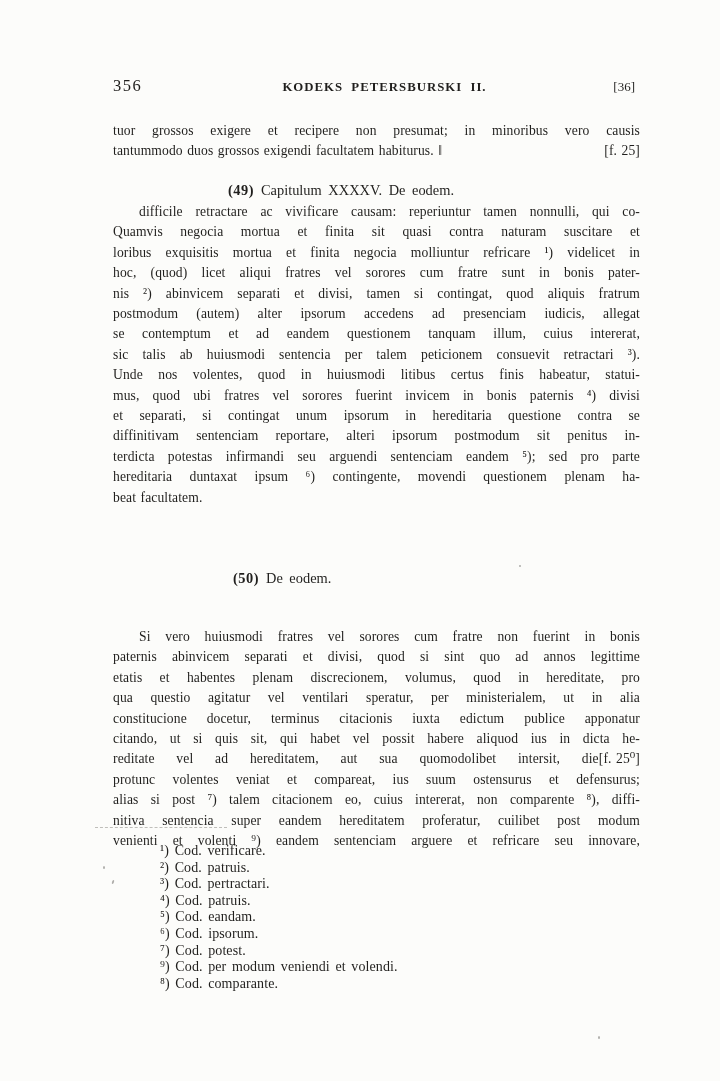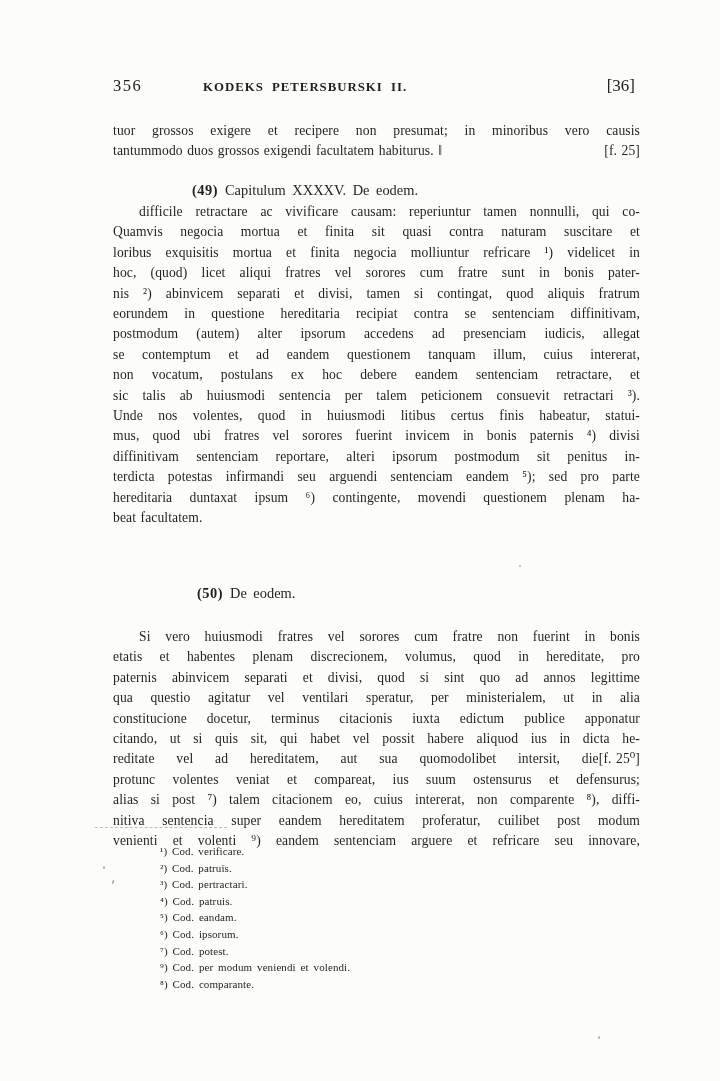--- a/index.html
+++ b/index.html
@@ -11,42 +11,42 @@
     color:#201f1d;
     overflow:hidden;
     padding-left:16px;
   }
   
   .hdr{
     position:absolute;left:113px;right:80px;top:76px;
     display:flex;align-items:baseline;
   }
   .hdr-left{width:90px;font-size:16.5px;letter-spacing:1.5px;}
-  .hdr-center{flex:1;text-align:left;font-weight:bold;font-size:12.8px;letter-spacing:1px;word-spacing:4px;}
-  .hdr-right{width:90px;text-align:right;font-size:17px;padding-right:21px;box-sizing:border-box;}
+  .hdr-center{flex:1;text-align:center;font-weight:bold;font-size:12.8px;letter-spacing:1px;word-spacing:4px;}
+  .hdr-right{width:90px;text-align:right;font-size:13px;padding-right:21px;box-sizing:border-box;}
 
   
   .col{position:absolute;left:113px;width:527px;}
   .tl{font-size:13.6px;line-height:20.4px;letter-spacing:0.1px;word-spacing:1px;}
   .tl.just{text-align:justify;text-align-last:justify;}
   .folio{float:right;text-align:center;}
   .para .tl:first-child{text-indent:26px;}
 
   .heading{font-size:14.4px;word-spacing:3px;}
-  .heading .hnum{font-weight:bold;margin-right:7px;letter-spacing:0.5px;}
+  .heading .hnum{font-weight:bold;margin-right:7px;letter-spacing:0.5px;margin-left:36px;}
   .h49{padding-left:79px;box-sizing:border-box;}
   .h50{padding-left:84px;box-sizing:border-box;}
 
   
   .fnsep{
     position:absolute;left:95px;top:827px;width:132px;height:0;
     border-top:1.5px dashed #8e8d87;opacity:.55;
   }
   .footnotes{position:absolute;left:160px;top:843px;width:470px;}
-  .footnotes .tl{font-size:11px;line-height:16.6px;word-spacing:2px;}
+  .footnotes .tl{font-size:14px;line-height:16.6px;word-spacing:2px;}
 
   
   .speck{position:absolute;background:#6f6e69;border-radius:50%;opacity:.55;}
   .sp1{left:103px;top:866px;width:2px;height:3px;}
   .sp2{left:112px;top:880px;width:2px;height:4px;transform:rotate(20deg);}
   .sp3{left:519px;top:565px;width:2px;height:2px;}
   .sp4{left:598px;top:1036px;width:2px;height:3px;}
 </style>
 </head>
 <body>
@@ -67,41 +67,40 @@
   <div class="col heading h49" style="top:182px">
     <span class="hnum">(49)</span><span class="htxt">Capitulum XXXXV. De eodem.</span>
   </div>
 
   <div class="col para" style="top:202px">
       <div class="tl just"><span>difficile retractare ac vivificare causam: reperiuntur tamen nonnulli, qui co-</span></div>
       <div class="tl just"><span>Quamvis negocia mortua et finita sit quasi contra naturam suscitare et</span></div>
       <div class="tl just"><span>loribus exquisitis mortua et finita negocia molliuntur refricare ¹) videlicet in</span></div>
       <div class="tl just"><span>hoc, (quod) licet aliqui fratres vel sorores cum fratre sunt in bonis pater-</span></div>
       <div class="tl just"><span>nis ²) abinvicem separati et divisi, tamen si contingat, quod aliquis fratrum</span></div>
-      <div class="tl just"><span>eorundem in questione hereditaria recipiat contra se sentenciam diffinitivam,</span></div>
       <div class="tl just"><span>postmodum (autem) alter ipsorum accedens ad presenciam iudicis, allegat</span></div>
       <div class="tl just"><span>se contemptum et ad eandem questionem tanquam illum, cuius intererat,</span></div>
-      <div class="tl just"><span>non vocatum, postulans ex hoc debere eandem sentenciam retractare, et</span></div>
       <div class="tl just"><span>sic talis ab huiusmodi sentencia per talem peticionem consuevit retractari ³).</span></div>
       <div class="tl just"><span>Unde nos volentes, quod in huiusmodi litibus certus finis habeatur, statui-</span></div>
       <div class="tl just"><span>mus, quod ubi fratres vel sorores fuerint invicem in bonis paternis ⁴) divisi</span></div>
+      <div class="tl just"><span>et separati, si contingat unum ipsorum in hereditaria questione contra se</span></div>
       <div class="tl just"><span>diffinitivam sentenciam reportare, alteri ipsorum postmodum sit penitus in-</span></div>
       <div class="tl just"><span>terdicta potestas infirmandi seu arguendi sentenciam eandem ⁵); sed pro parte</span></div>
       <div class="tl just"><span>hereditaria duntaxat ipsum ⁶) contingente, movendi questionem plenam ha-</span></div>
       <div class="tl"><span>beat facultatem.</span></div>
     </div>
 
-  <div class="col heading h50" style="top:585px">
+  <div class="col heading h50" style="top:570px">
     <span class="hnum">(50)</span><span class="htxt">De eodem.</span>
   </div>
 
   <div class="col para" style="top:627px">
       <div class="tl just"><span>Si vero huiusmodi fratres vel sorores cum fratre non fuerint in bonis</span></div>
+      <div class="tl just"><span>paternis abinvicem separati et divisi, quod si sint quo ad annos legittime</span></div>
       <div class="tl just"><span>etatis et habentes plenam discrecionem, volumus, quod in hereditate, pro</span></div>
-      <div class="tl just"><span>paternis abinvicem separati et divisi, quod si sint quo ad annos legittime</span></div>
       <div class="tl just"><span>qua questio agitatur vel ventilari speratur, per ministerialem, ut in alia</span></div>
       <div class="tl just"><span>constitucione docetur, terminus citacionis iuxta edictum publice apponatur</span></div>
       <div class="tl just"><span>citando, ut si quis sit, qui habet vel possit habere aliquod ius in dicta he-</span></div>
       <div class="tl just"><span class="folio">[f. 25⁰]</span><span>reditate vel ad hereditatem, aut sua quomodolibet intersit, die</span></div>
       <div class="tl just"><span>protunc volentes veniat et compareat, ius suum ostensurus et defensurus;</span></div>
       <div class="tl just"><span>alias si post ⁷) talem citacionem eo, cuius intererat, non comparente ⁸), diffi-</span></div>
       <div class="tl just"><span>nitiva sentencia super eandem hereditatem proferatur, cuilibet post modum</span></div>
       <div class="tl just"><span>venienti et volenti ⁹) eandem sentenciam arguere et refricare seu innovare,</span></div>
     </div>
 

